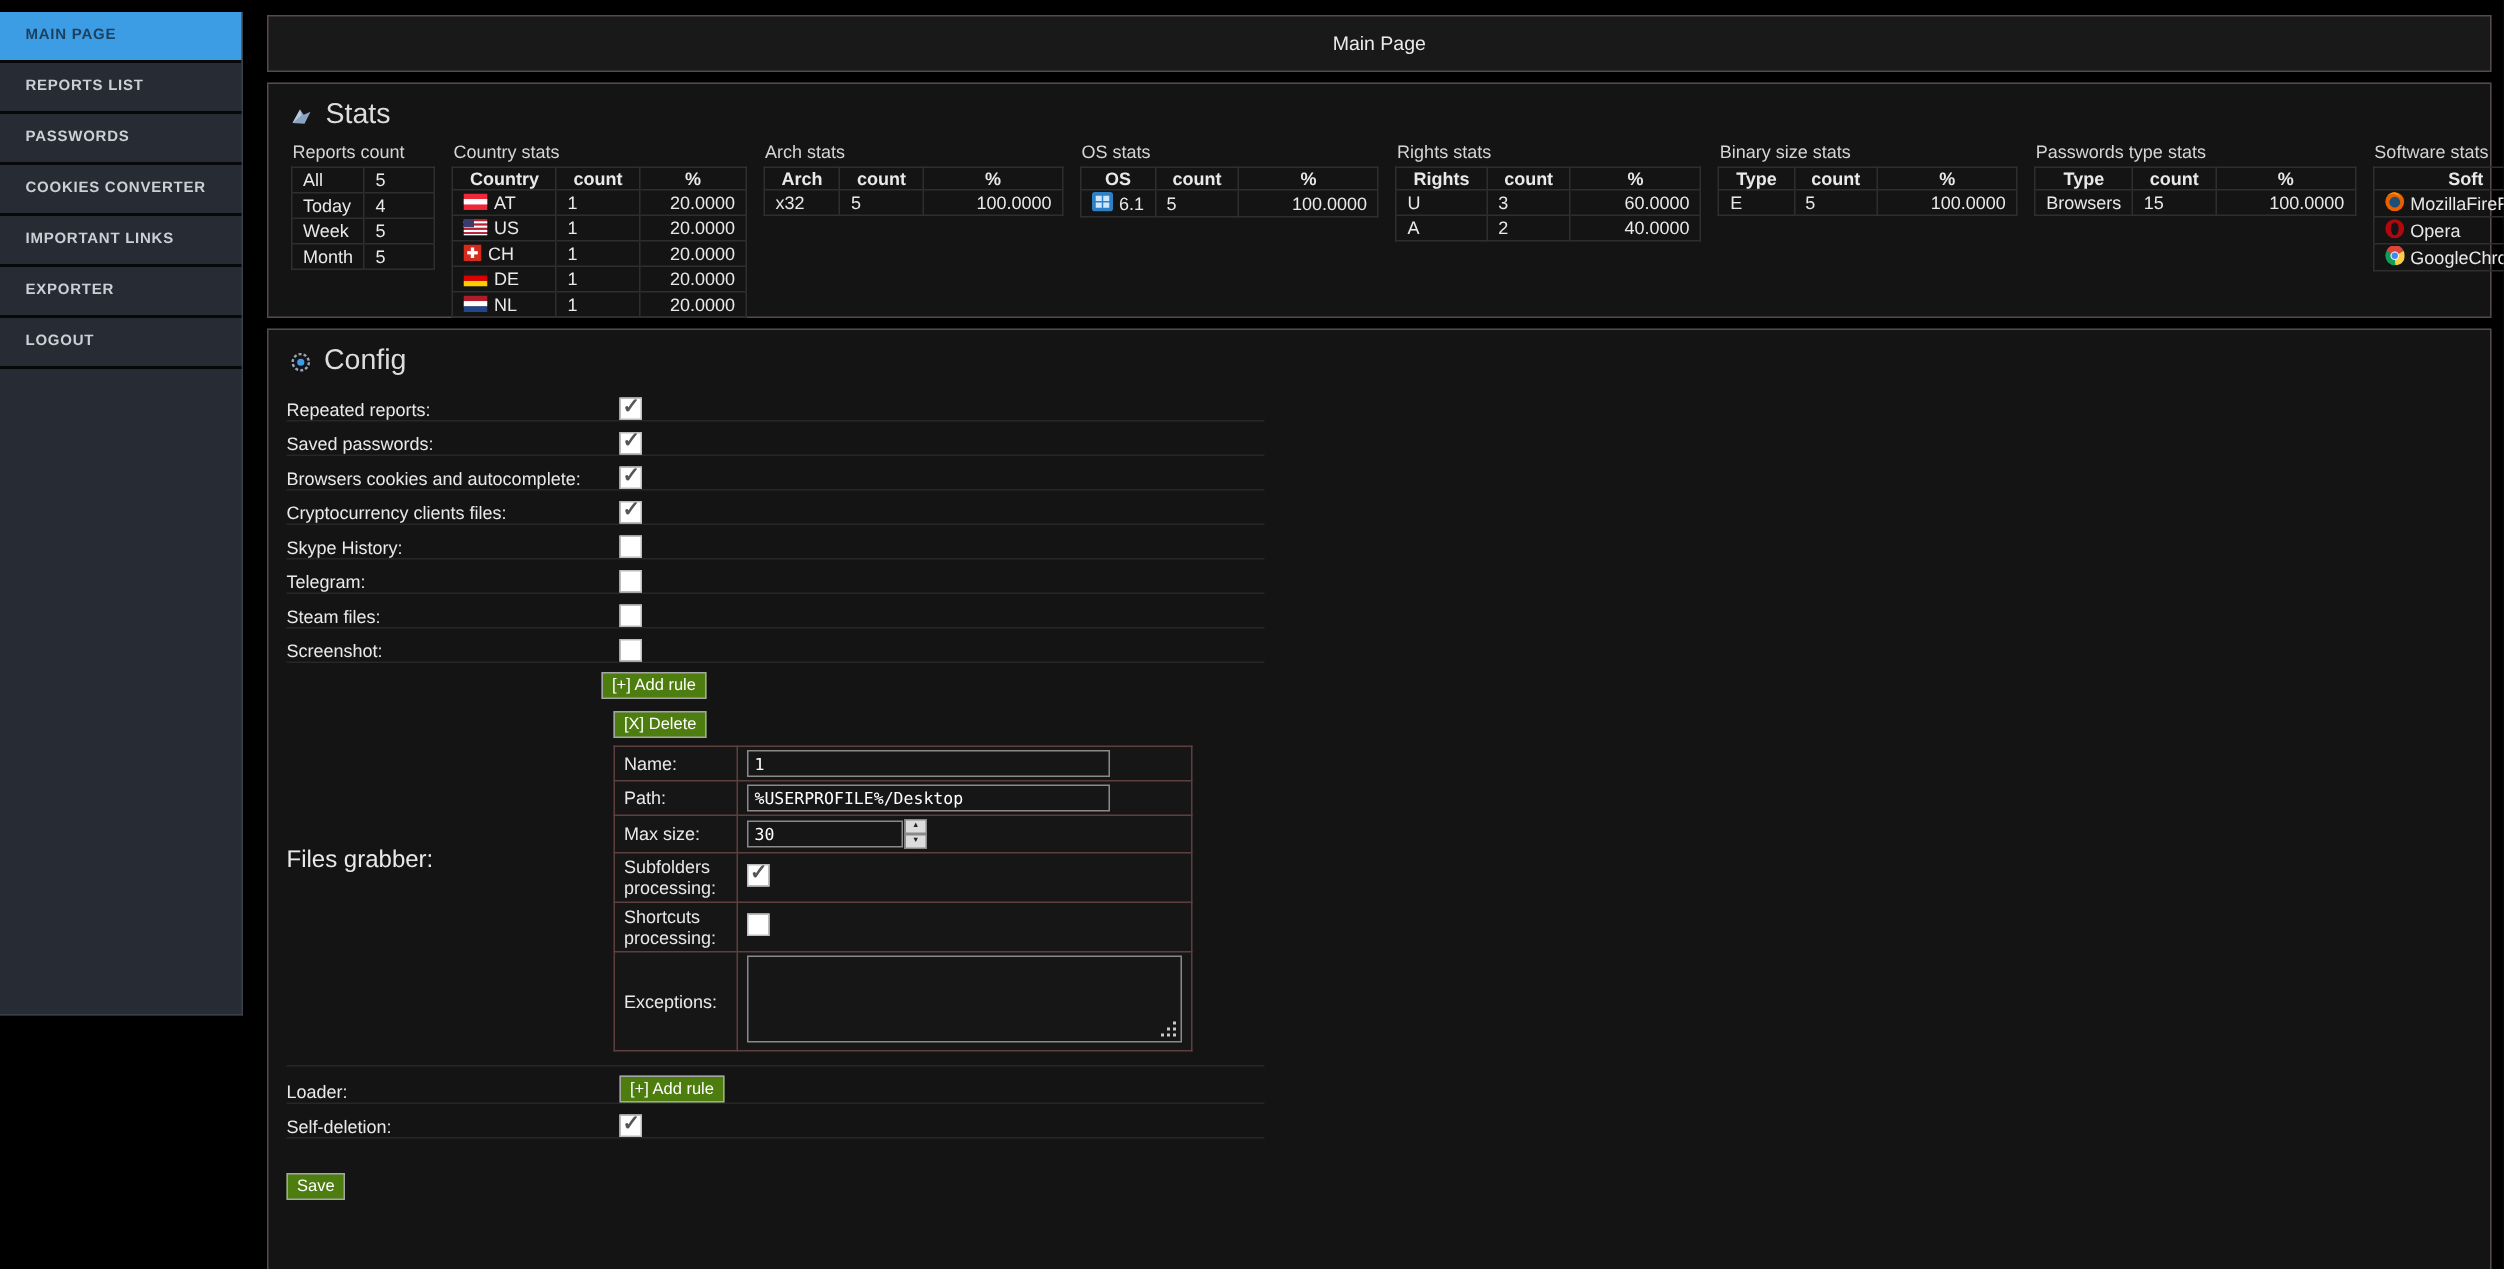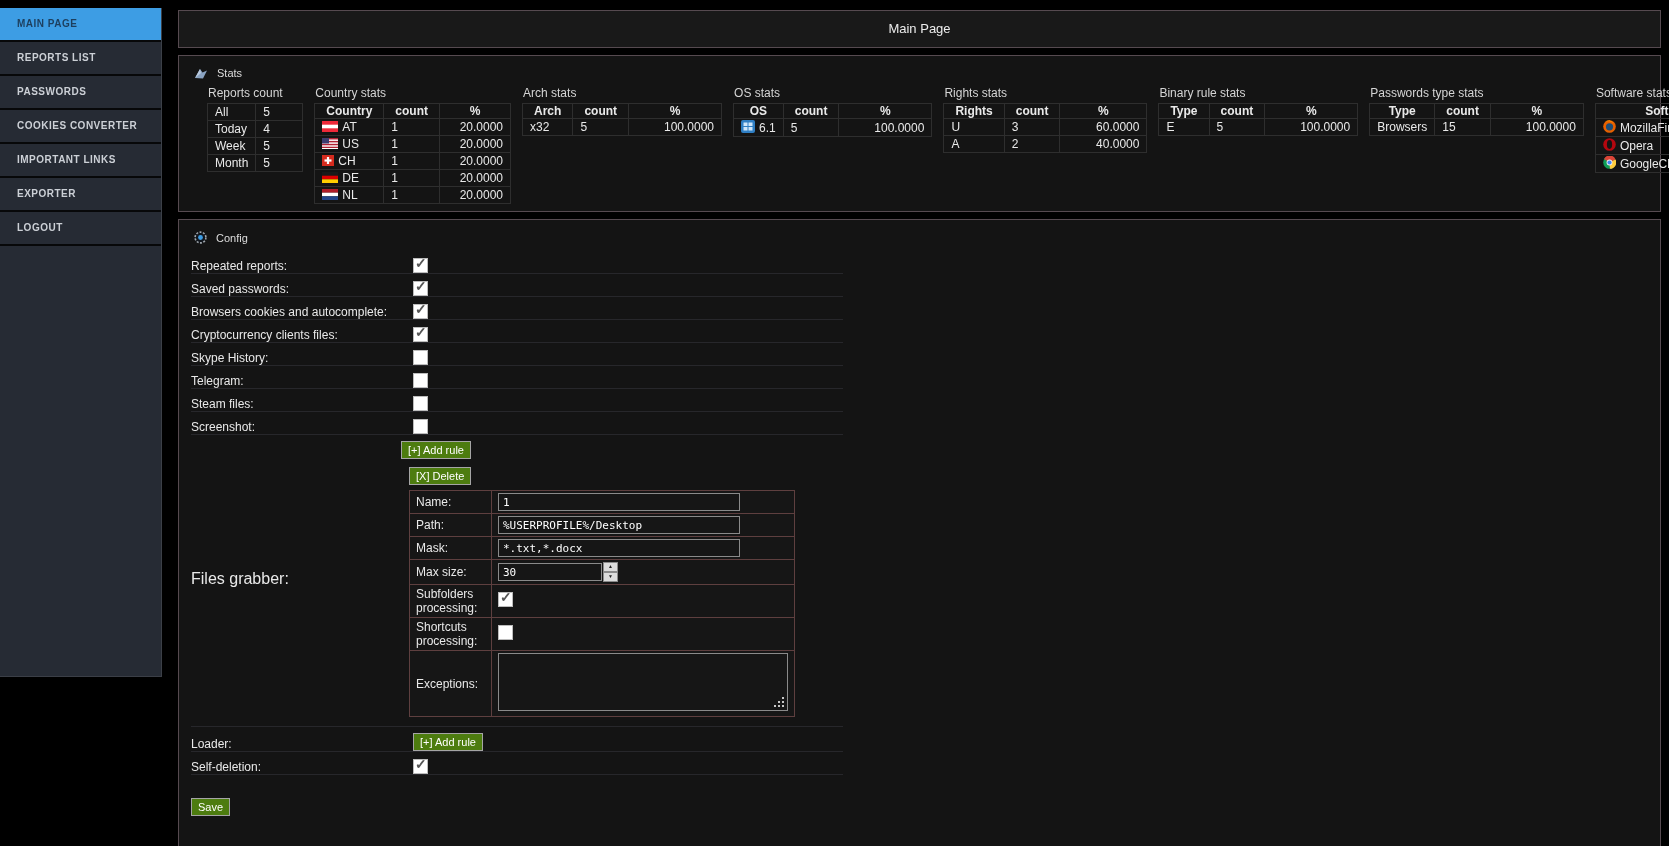--- a/index.html
+++ b/index.html
@@ -13,24 +13,24 @@
   .side-item{height:32px;line-height:32px;padding-left:17px;font-size:10px;font-weight:bold;
     letter-spacing:.5px;color:#ccd0d6;border-bottom:2px solid #070809;cursor:pointer;}
   .side-item.active{background:#3d9de4;color:#1d3f5e;}
   
   .main{position:absolute;left:178px;top:10px;width:1483px;}
   .titlebar{height:36px;line-height:36px;text-align:center;background:#191919;
     border:1px solid #564a50;font-size:13px;color:#ebebeb;}
   .panel{border:1px solid #564a50;background:#141414;margin-top:7px;box-sizing:border-box;}
   .stats-panel{height:157px;padding:8px 0 0 12px;}
   .config-panel{height:629px;padding:8px 0 0 12px;}
-  .sec-head{display:flex;align-items:center;font-size:11px;color:#dddddd;margin:2px 0 6px 2px;}
+  .sec-head{display:flex;align-items:center;font-size:19px;color:#dddddd;margin:2px 0 6px 2px;}
   .sec-head .ico{margin-right:8px;display:inline-flex;}
   
-  .stats-row{display:flex;align-items:flex-start;margin-left:16px;}
+  .stats-row{display:flex;align-items:flex-start;margin-left:3px;}
   .stat-block{margin-right:11px;}
   .stat-title{font-size:12px;color:#d5d5d5;margin:0 0 3px 1px;white-space:nowrap;}
   table.stat{border-collapse:collapse;}
   .stat th,.stat td{border:1px solid #2e2e2e;font-size:12px;padding:1px 7px;white-space:nowrap;color:#e9e9e9;}
   .stat th{font-weight:bold;text-align:center;padding:0 11px;}
   .stat td.num{min-width:32px;text-align:left;}
   .stat td.pct{min-width:56px;text-align:right;}
   .stat td.lbl{text-align:left;}
   .icn{display:inline-block;vertical-align:-1px;margin-right:4px;line-height:0;}
   
@@ -247,21 +247,21 @@
             <tr>
               <td class="lbl">A</td>
               <td class="num">2</td>
               <td class="pct">40.0000</td>
             </tr>
           </tbody>
         </table>
       </div>
 
       <div class="stat-block">
-        <div class="stat-title">Binary rule stats</div>
+        <div class="stat-title">Binary size stats</div>
         <table class="stat">
           <thead>
               <tr>
             <th>Type</th>
             <th>count</th>
             <th style="min-width:70px">%</th>
           </tr>
             </thead>
           <tbody>
             <tr>
@@ -390,24 +390,20 @@
               <tbody>
                 <tr>
                   <td class="flabel">Name:</td>
                   <td><input class="txt" type="text" value="1" style=""></td>
                 </tr>
                 <tr>
                   <td class="flabel">Path:</td>
                   <td><input class="txt" type="text" value="%USERPROFILE%/Desktop" style=""></td>
                 </tr>
                 <tr>
-                  <td class="flabel">Mask:</td>
-                  <td><input class="txt" type="text" value="*.txt,*.docx" style=""></td>
-                </tr>
-                <tr>
                   <td class="flabel">Max size:</td>
                   <td>
                     <span class="spinwrap">
                       <input class="txt short" type="text" value="30" style="">
                       <span class="spin">
                           <span>▲</span>
                           <span>▼</span>
                         </span>
                     </span>
                   </td>

